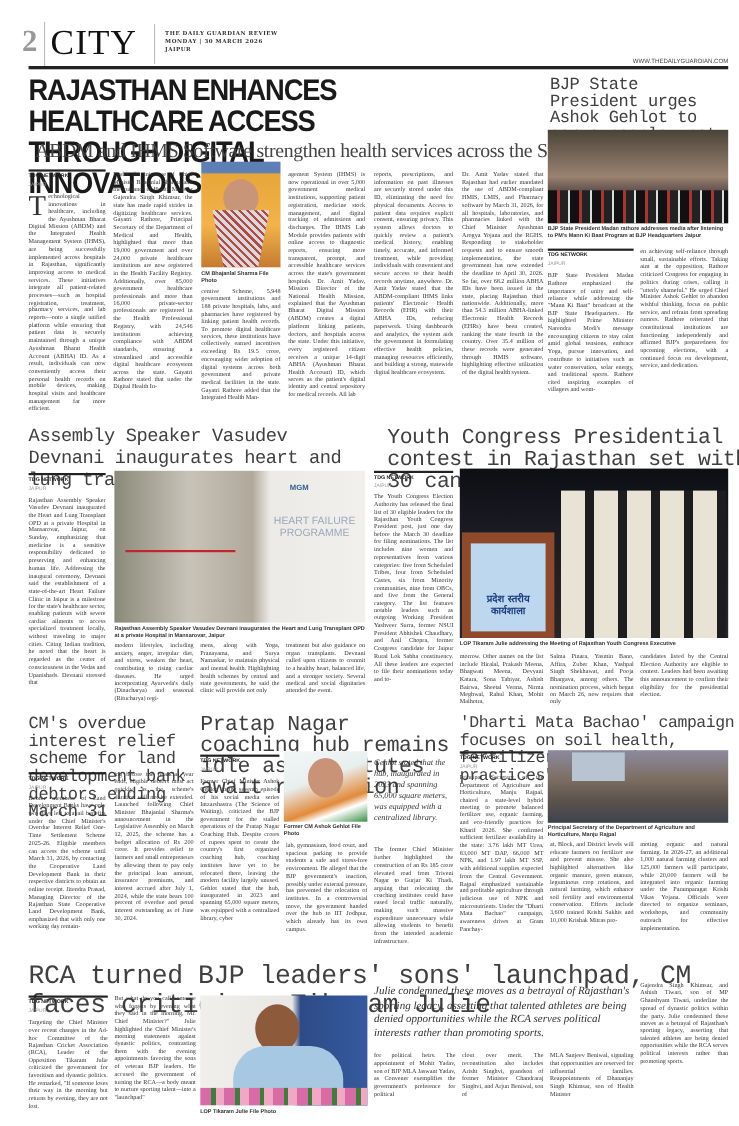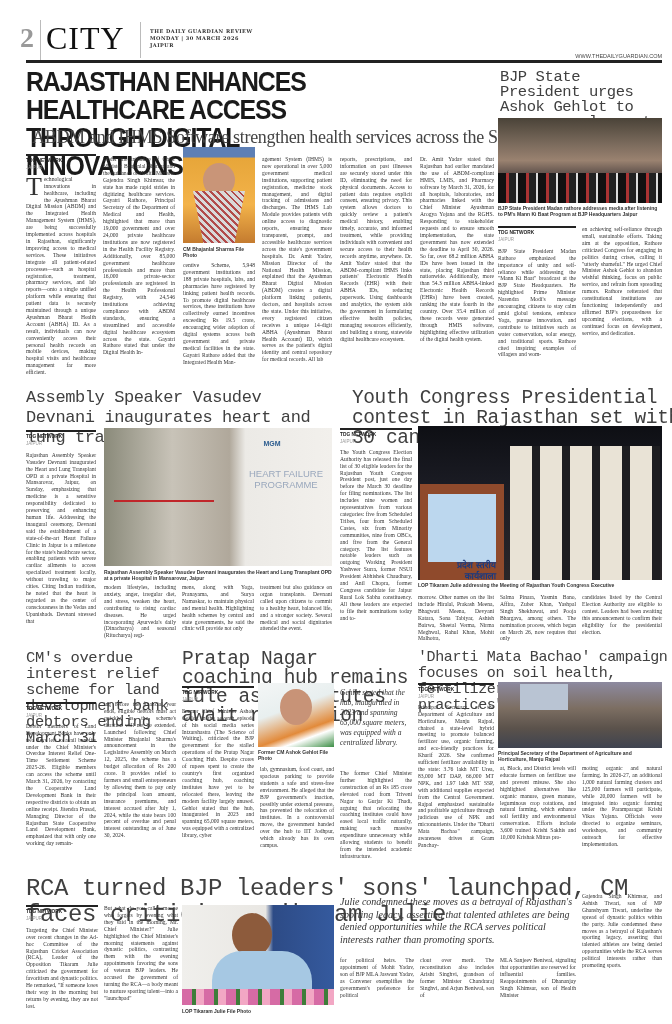--- a/index.html
+++ b/index.html
@@ -83,21 +83,21 @@
 <div class="abs col" style="left:182px;top:584px;width:72px">mens, along with Yoga, Pranayama, and Surya Namaskar, to maintain physical and mental health. Highlighting health schemes by central and state governments, he said the clinic will provide not only</div>
 <div class="abs col" style="left:260px;top:584px;width:72px">treatment but also guidance on organ transplants. Devnani called upon citizens to commit to a healthy heart, balanced life, and a stronger society. Several medical and social dignitaries attended the event.</div>
 
 <div class="abs h2" style="left:352px;top:388px;width:330px;font-size:19.5px;line-height:20px">Youth Congress Presidential contest in Rajasthan set with 30 candidates</div>
 <div class="abs col" style="left:340px;top:428px;width:72px">
   <div class="byline" style="margin-bottom:3px"><span>TDG NETWORK</span><span class="loc">JAIPUR</span></div>
   <span>The Youth Congress Election Authority has released the final list of 30 eligible leaders for the Rajasthan Youth Congress President post, just one day before the March 30 deadline for filing nominations. The list includes nine women and representatives from various categories: five from Scheduled Tribes, four from Scheduled Castes, six from Minority communities, nine from OBCs, and five from the General category. The list features notable leaders such as outgoing Working President Yashveer Surra, former NSUI President Abhishek Chaudhary, and Anil Chopra, former Congress candidate for Jaipur Rural Lok Sabha constituency. All these leaders are expected to file their nominations today and to-</span>
 </div>
 <div class="abs photo" style="left:418px;top:426px;width:244px;height:154px;background:linear-gradient(180deg,#0e0f14 0%,#1b1c24 40%,#2a2628 100%)">
   <div style="position:absolute;left:2px;top:58px;width:84px;height:96px;background:#8f4a2c">
-    <div style="position:absolute;left:8px;top:10px;width:68px;height:68px;background:#bcd7ee;font-family:'DejaVu Sans',sans-serif;font-size:9px;color:#1a3a80;text-align:right;padding-top:66px;line-height:11px;font-weight:bold">प्रदेश स्तरीय कार्यशाला</div>
+    <div style="position:absolute;left:8px;top:10px;width:68px;height:80px;background:#bcd7ee;font-family:'DejaVu Sans',sans-serif;font-size:9px;color:#1a3a80;text-align:center;padding-top:46px;line-height:11px;font-weight:bold">प्रदेश स्तरीय कार्यशाला</div>
   </div>
   <div style="position:absolute;left:92px;top:20px;width:150px;height:134px;background:repeating-linear-gradient(90deg,#e9e3d6 0 22px,#1d1d20 22px 30px)"></div>
 </div>
 <div class="abs caption" style="left:418px;top:582px;width:244px">LOP Tikaram Julie addressing the Meeting of Rajasthan Youth Congress Executive</div>
 <div class="abs col" style="left:418px;top:594px;width:76px">morrow. Other names on the list include Hiralal, Prakash Meena, Bhagwati Meena, Devyani Katara, Sona Tabiyar, Ashish Bairwa, Sheetal Verma, Nirma Meghwal, Rahul Khan, Mohit Malhotra,</div>
 <div class="abs col" style="left:500px;top:594px;width:76px">Salma Pinara, Yasmin Bano, Affira, Zuber Khan, Yashpal Singh Shekhawat, and Pooja Bhargava, among others. The nomination process, which began on March 26, now requires that only</div>
 <div class="abs col" style="left:582px;top:594px;width:80px">candidates listed by the Central Election Authority are eligible to contest. Leaders had been awaiting this announcement to confirm their eligibility for the presidential election.</div>
 
 <div class="abs h2" style="left:26px;top:650px;width:150px;font-size:15.5px;line-height:16px">CM's overdue interest relief scheme for land development bank debtors ending March 31</div>
 <div class="abs col" style="left:26px;top:702px;width:70px">

